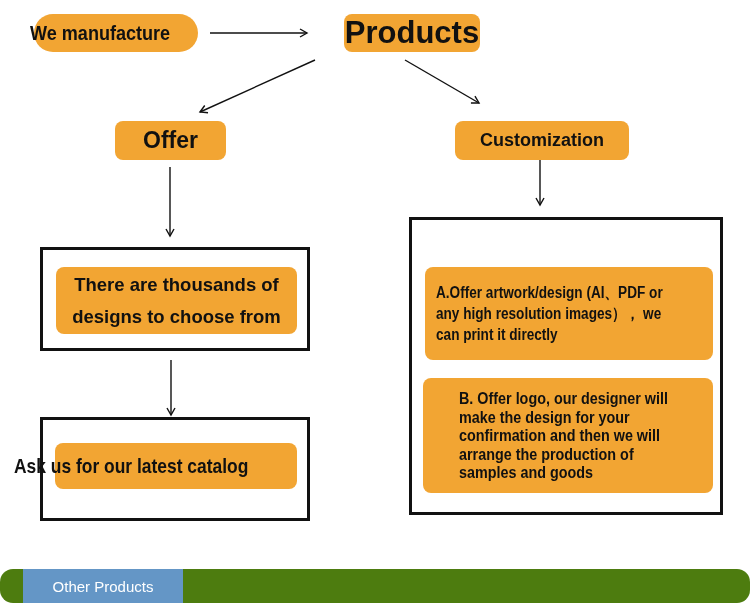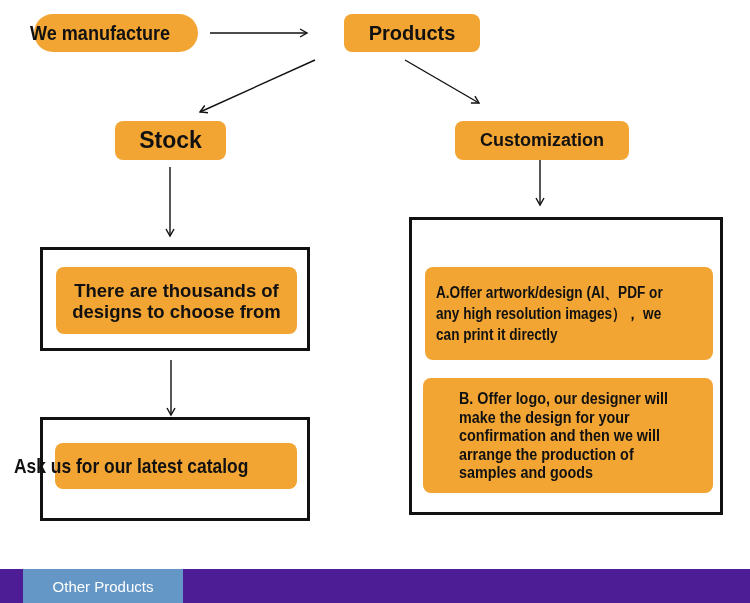--- a/index.html
+++ b/index.html
@@ -1,20 +1,20 @@
 <!DOCTYPE html>
 <html><head>
 <meta charset="utf-8">
 <style>
   html,body{margin:0;padding:0;}
   body{width:750px;height:603px;position:relative;background:#ffffff;overflow:hidden;font-family:"Liberation Sans",sans-serif;}
   .pill{position:absolute;background:#f2a533;border-radius:8px;color:#111;display:flex;align-items:center;justify-content:center;box-sizing:border-box;font-weight:bold;}
   .frame{position:absolute;border:3px solid #111;box-sizing:border-box;background:#fff;}
   svg.arrows{position:absolute;left:0;top:0;width:750px;height:603px;pointer-events:none;}
-  .footer{position:absolute;left:0;top:569px;width:750px;height:34px;background:#4c1d95;}
+  .footer{position:absolute;left:0;top:569px;width:750px;height:34px;background:#4d7c0f;border-radius:13px;}
   .footer-tab{position:absolute;left:23px;top:0;width:160px;height:34px;background:#6496c6;color:#fff;font-size:15px;display:flex;align-items:center;justify-content:center;font-family:"Liberation Sans",sans-serif;}
   .cond{font-family:"Liberation Sans",sans-serif;font-weight:bold;transform-origin:left center;}
 </style>
 </head>
 <body>
 
 <svg class="arrows" viewBox="0 0 750 603">
   <defs>
     <marker id="ah" markerWidth="10" markerHeight="10" refX="8" refY="5" orient="auto" markerUnits="userSpaceOnUse">
       <path d="M1,1 L8,5 L1,9" fill="none" stroke="#111" stroke-width="1.4"></path>
@@ -26,34 +26,34 @@
   <line x1="170" y1="167" x2="170" y2="236" stroke="#111" stroke-width="1.4" marker-end="url(#ah)"></line>
   <line x1="171" y1="360" x2="171" y2="415" stroke="#111" stroke-width="1.4" marker-end="url(#ah)"></line>
   <line x1="540" y1="160" x2="540" y2="205" stroke="#111" stroke-width="1.4" marker-end="url(#ah)"></line>
 </svg>
 
 <div class="pill" style="left:34px;top:14px;width:164px;height:38px;border-radius:19px;">
   <span class="cond" style="font-size:21px;transform:scaleX(0.86);white-space:nowrap;display:inline-block;margin-left:-10px;">We manufacture</span>
 </div>
 
 <div class="pill" style="left:344px;top:14px;width:136px;height:38px;">
-  <span style="font-size:20px;text-align:right;">Products</span>
+  <span style="font-size:31px;text-align:right;">Products</span>
 </div>
 
 <div class="pill" style="left:115px;top:121px;width:111px;height:39px;">
-  <span style="font-size:23px;">Stock</span>
+  <span style="font-size:23px;">Offer</span>
 </div>
 
 <div class="pill" style="left:455px;top:121px;width:174px;height:39px;">
   <span style="font-size:18px;">Customization</span>
 </div>
 
 <div class="frame" style="left:40px;top:247px;width:270px;height:104px;"></div>
 <div class="pill" style="left:56px;top:267px;width:241px;height:67px;padding:0 10px;text-align:center;">
-  <span style="font-size:18.5px;line-height:21px;">There are thousands of designs to choose from</span>
+  <span style="font-size:18.5px;line-height:32px;">There are thousands of designs to choose from</span>
 </div>
 
 <div class="frame" style="left:40px;top:417px;width:270px;height:104px;"></div>
 <div class="pill" style="left:55px;top:443px;width:242px;height:46px;">
   <span class="cond" style="font-size:21px;transform:scaleX(0.83);white-space:nowrap;display:inline-block;margin-left:-42px;">Ask us for our latest catalog</span>
 </div>
 
 <div class="frame" style="left:409px;top:217px;width:314px;height:298px;"></div>
 
 <div class="pill" style="left:425px;top:267px;width:288px;height:93px;justify-content:flex-start;padding:0 8px 0 11px;align-items:center;">

